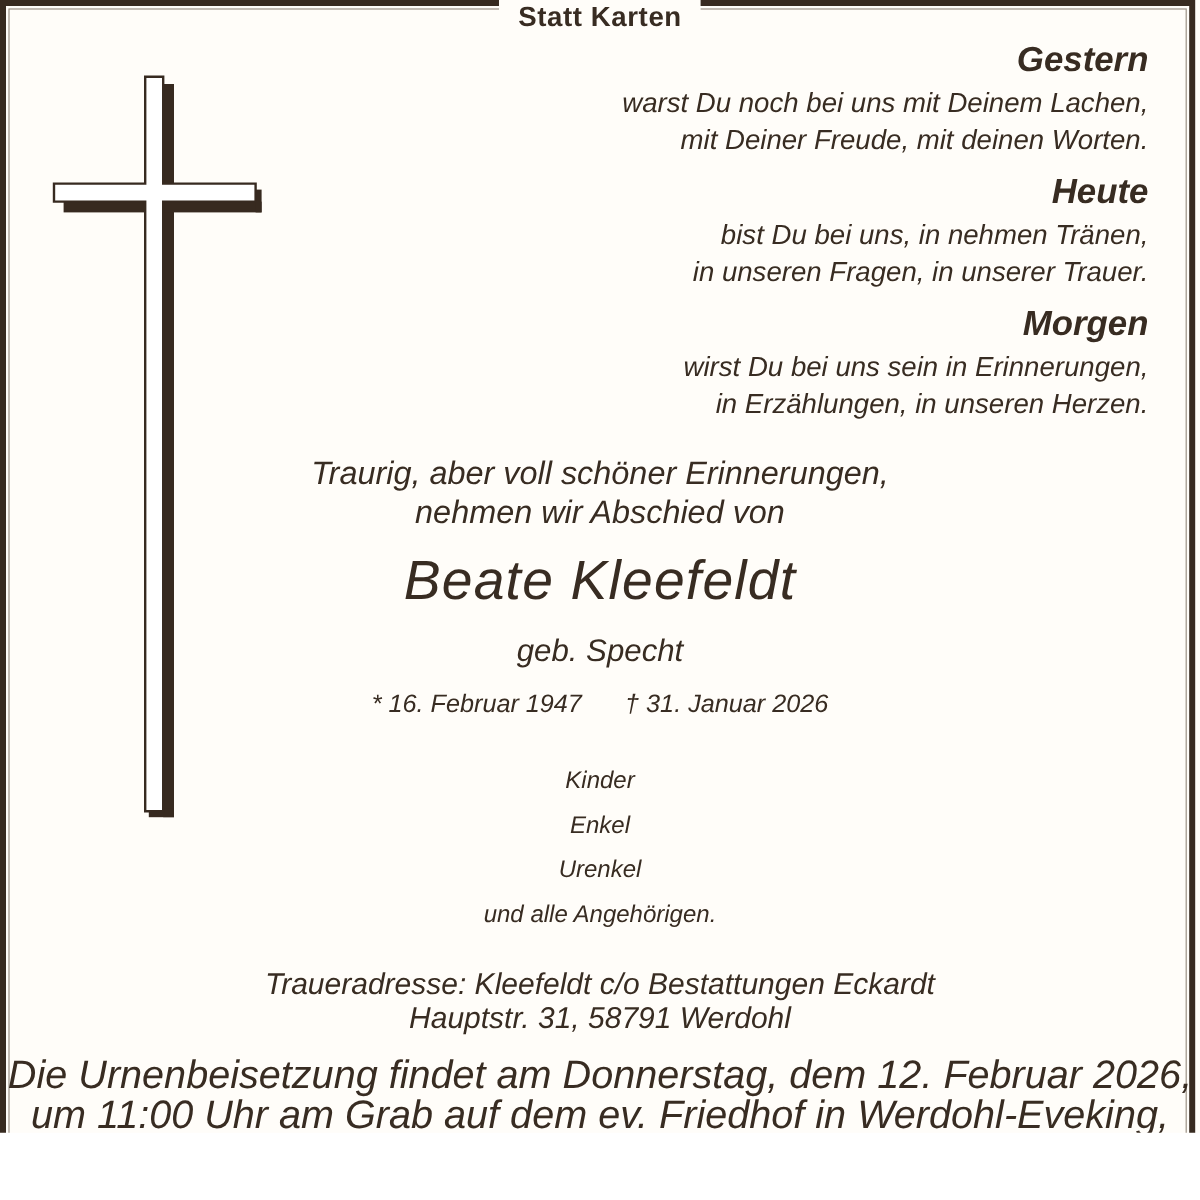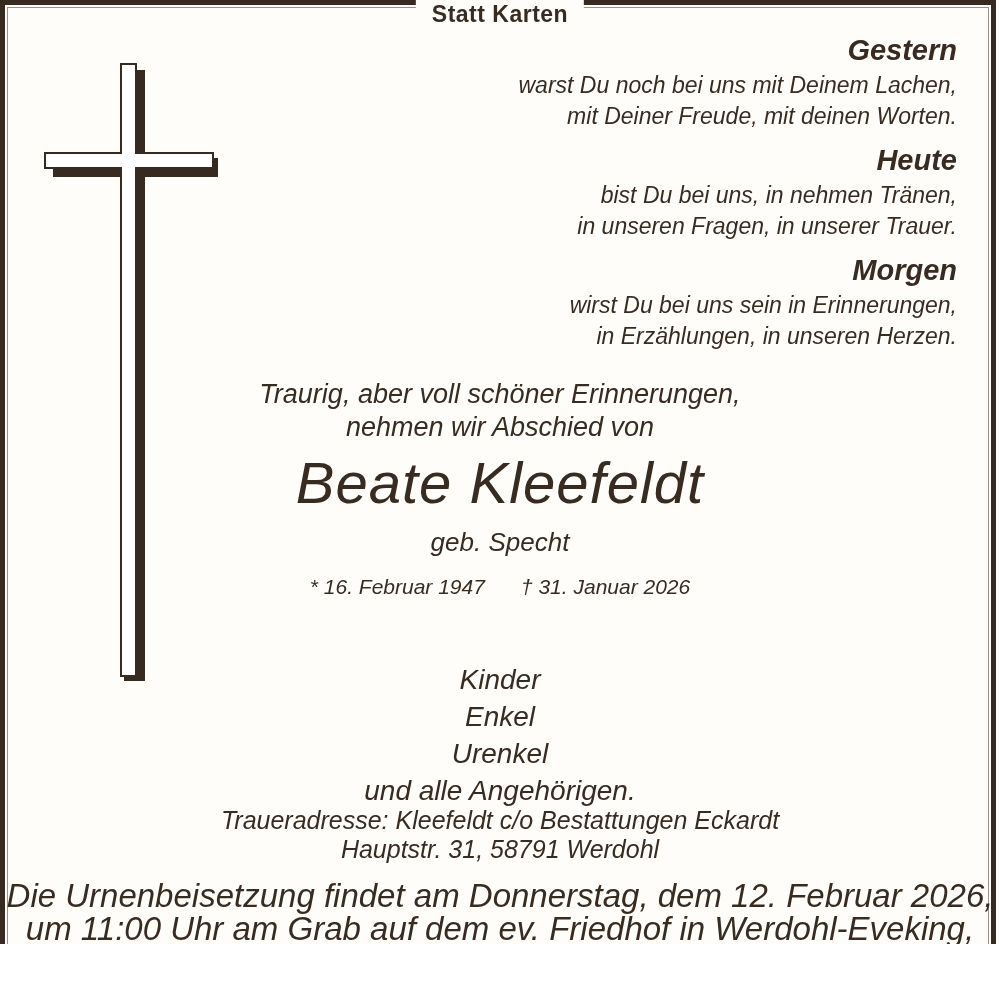--- a/index.html
+++ b/index.html
@@ -63,28 +63,28 @@
   }
   .centered{
     position:absolute;left:0;width:1000px;
     text-align:center;
     font-style:italic;
     z-index:2;
   }
   .intro{top:378px;font-size:27px;line-height:33px;}
   .name{
     top:452px;
-    font-size:58px;line-height:62px;
+    font-size:46px;line-height:62px;
     letter-spacing:1px;
     font-weight:500;
   }
   .maiden{top:527px;font-size:26px;line-height:30px;}
   .dates{top:571px;font-size:21px;line-height:32px;}
   .dates .death{margin-left:36px;}
-  .mourners{top:661px;font-size:28px;line-height:37px;}
+  .mourners{top:633px;font-size:20px;line-height:37px;}
   .address{top:806px;font-size:25px;line-height:29px;}
   .funeral{top:879px;font-size:33px;line-height:33px;}
 </style>
 </head>
 <body>
 
 <div class="page">
 
   <div class="frame">
     <div class="innerline"></div>

